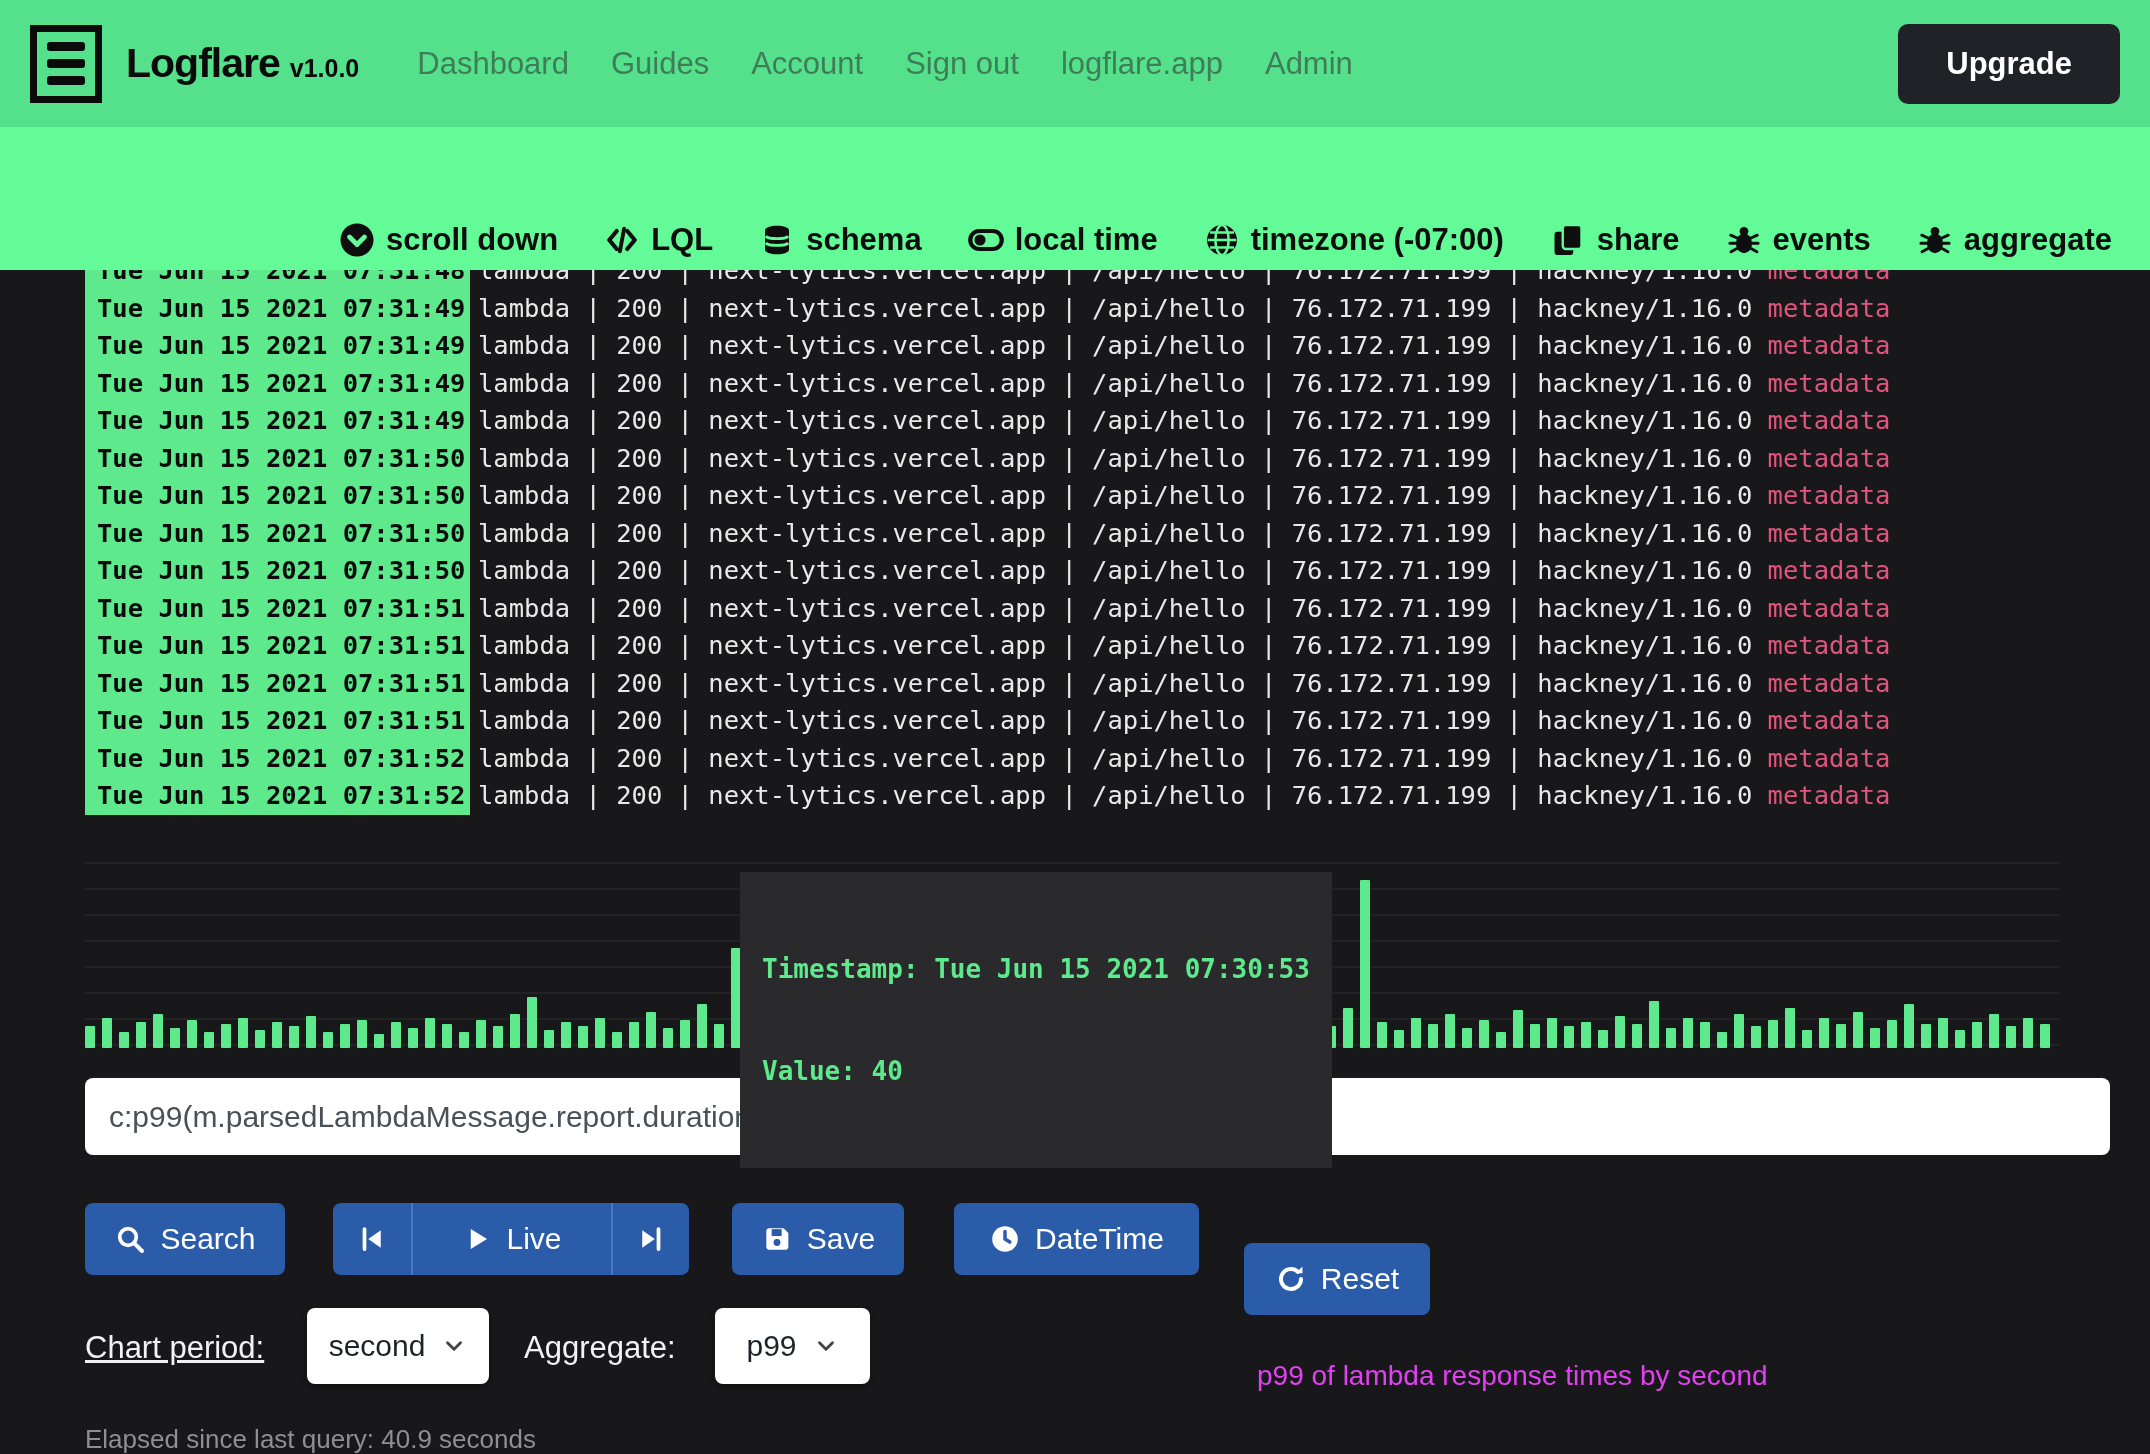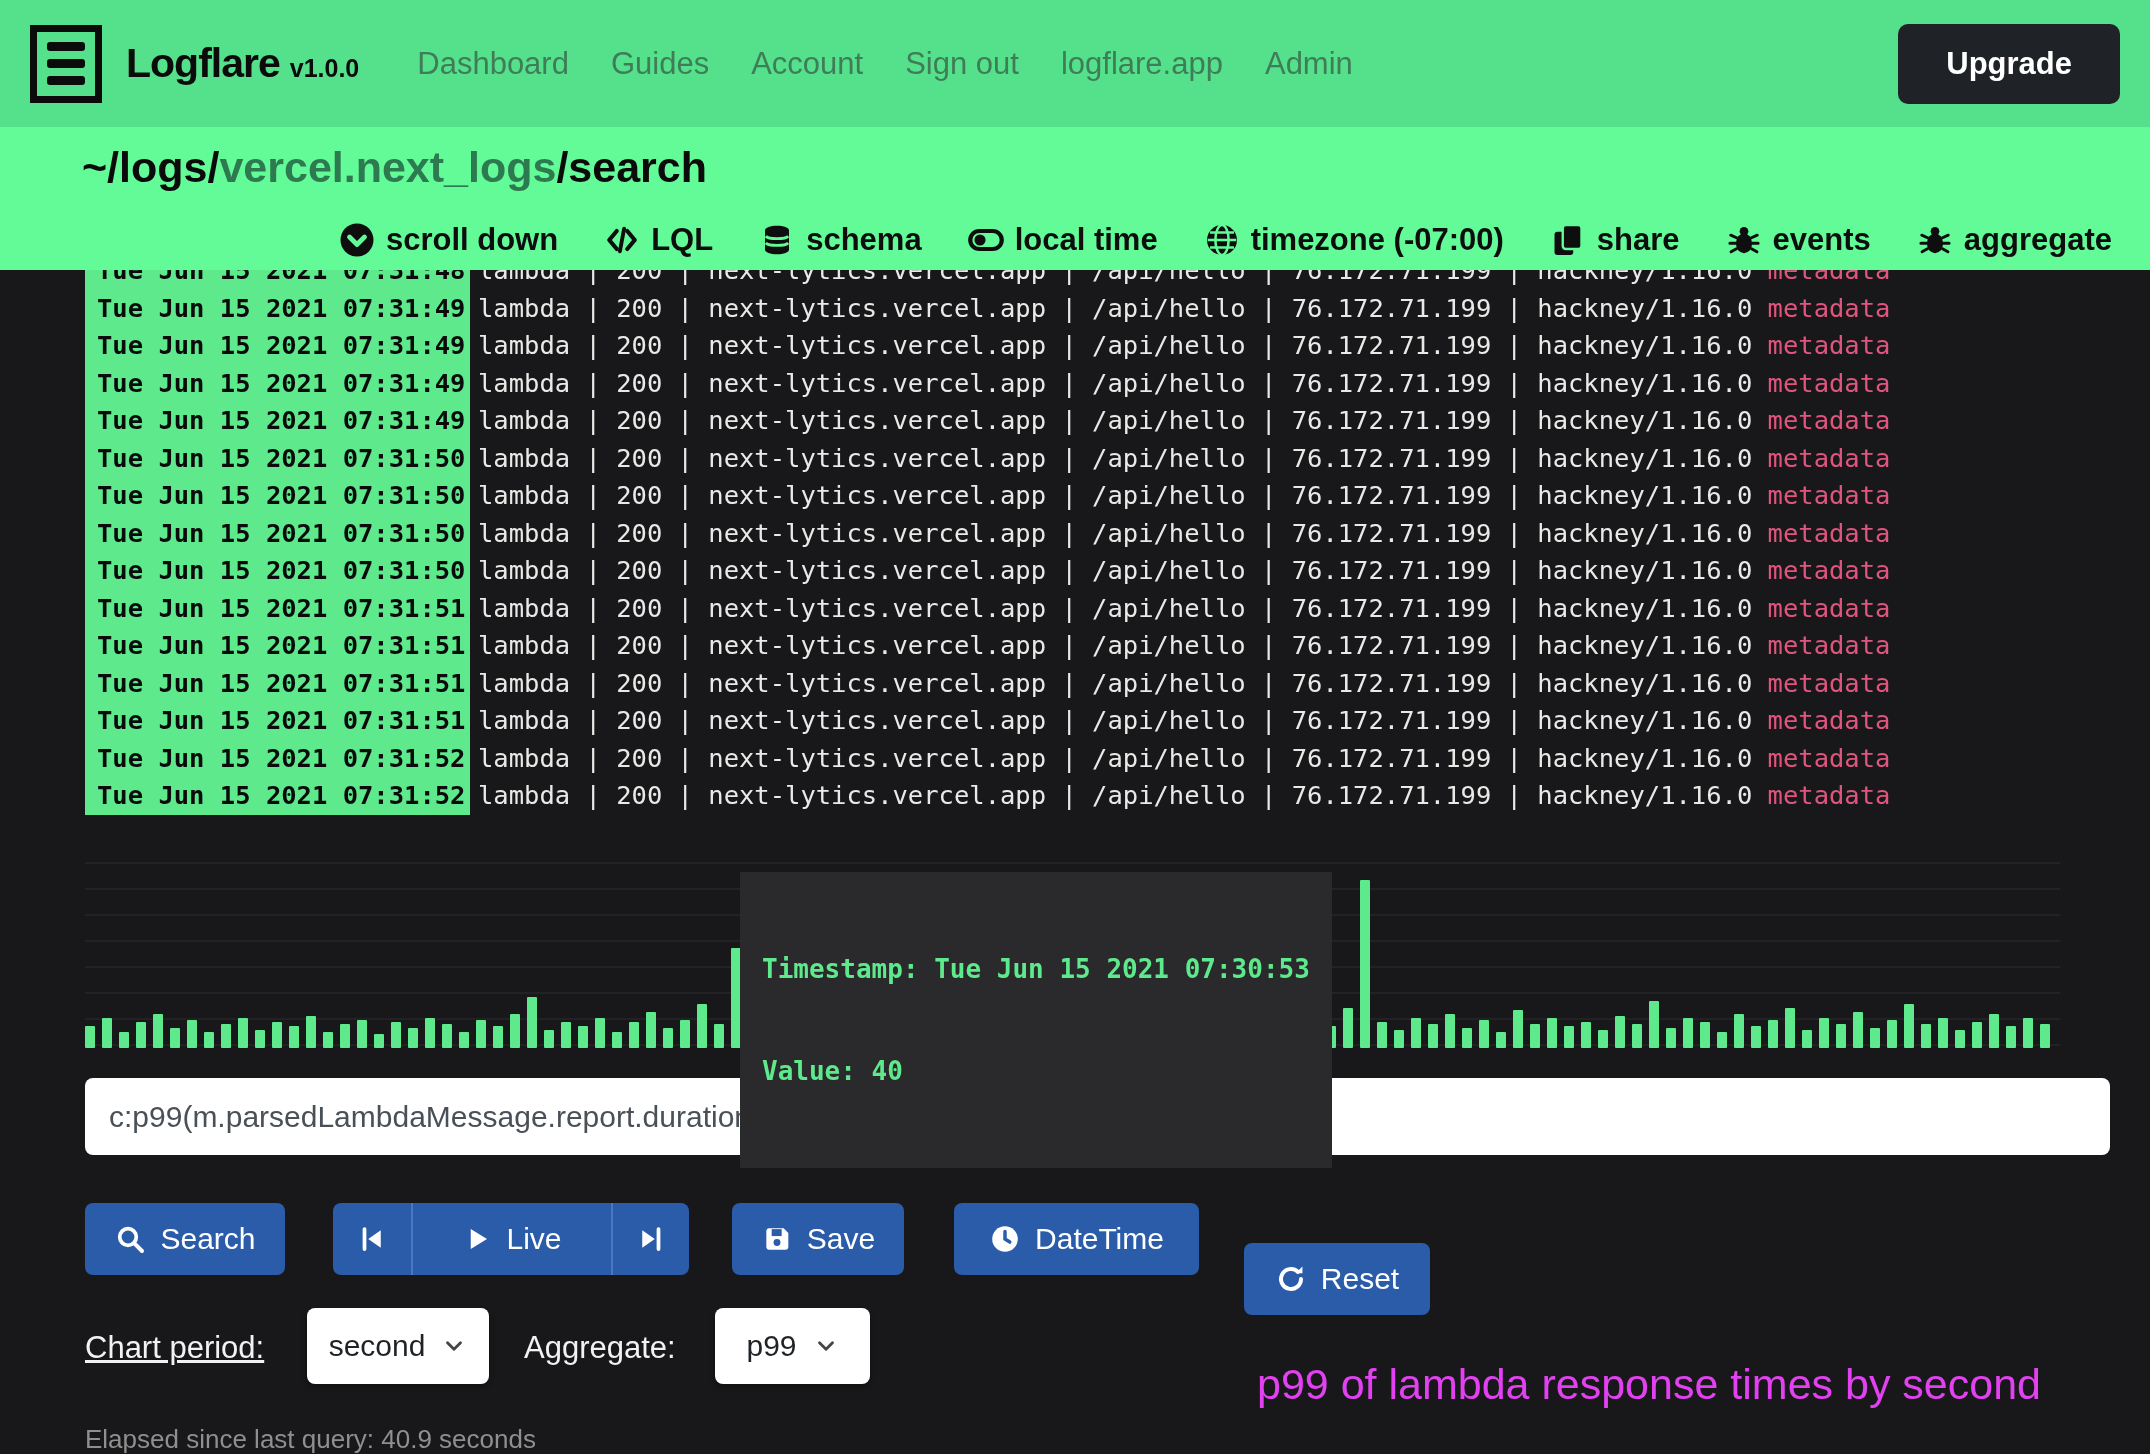--- a/index.html
+++ b/index.html
@@ -69,21 +69,21 @@
   
   .ctl-label { position:absolute; top:1330px; font-size:31px; color:#f2f2f2; white-space:nowrap; }
   #label-chart-period { left:85px;text-decoration:underline; }
   #label-aggregate { left:524px; }
   .select { position:absolute; top:1308px; height:76px; background:#ffffff; border-radius:8px;
             display:flex; align-items:center; justify-content:center; gap:16px; font-size:30px; color:#1f2327;
             box-shadow:0 3px 5px rgba(0,0,0,0.35); cursor:pointer; }
   .select svg { width:26px; height:26px; display:block; }
   #select-chart-period { left:307px; width:182px; }
   #select-aggregate { left:715px; width:155px; }
-  .note { position:absolute; left:1257px; top:1360px; font-size:43px; color:#e141f0; white-space:nowrap; }
+  .note { position:absolute; left:1257px; top:1360px; font-size:28px; color:#e141f0; white-space:nowrap; }
   .elapsed { position:absolute; left:85px; top:1424px; font-size:26px; color:#8f8f8f; white-space:nowrap; }
 </style>
 </head>
 <body>
 
 <div class="app">
 
   <div class="topbar">
     <div class="logo-box">
       <span class="logo-bar"></span>
@@ -97,21 +97,20 @@
         <div class="nav-link">Guides</div>
         <div class="nav-link">Account</div>
         <div class="nav-link">Sign out</div>
         <div class="nav-link">logflare.app</div>
         <div class="nav-link">Admin</div>
       </div>
     <div class="upgrade-btn">Upgrade</div>
   </div>
 
   <div class="subbar">
-    <div class="breadcrumb"><span>~/logs/</span><span class="source">vercel.next_logs</span><span>/search</span></div>
     <div class="toolbar">
         <div class="tb-item">
           <span class="tb-icon">
             <svg viewBox="0 0 24 24">
               <circle cx="12" cy="12" r="11" fill="#0e0e0e"></circle>
               <path d="M7 10l5 5 5-5" fill="none" stroke="#62fb97" stroke-width="3.2" stroke-linecap="round" stroke-linejoin="round"></path>
             </svg>
           </span>
           <span class="tb-label">scroll down</span>
         </div>

